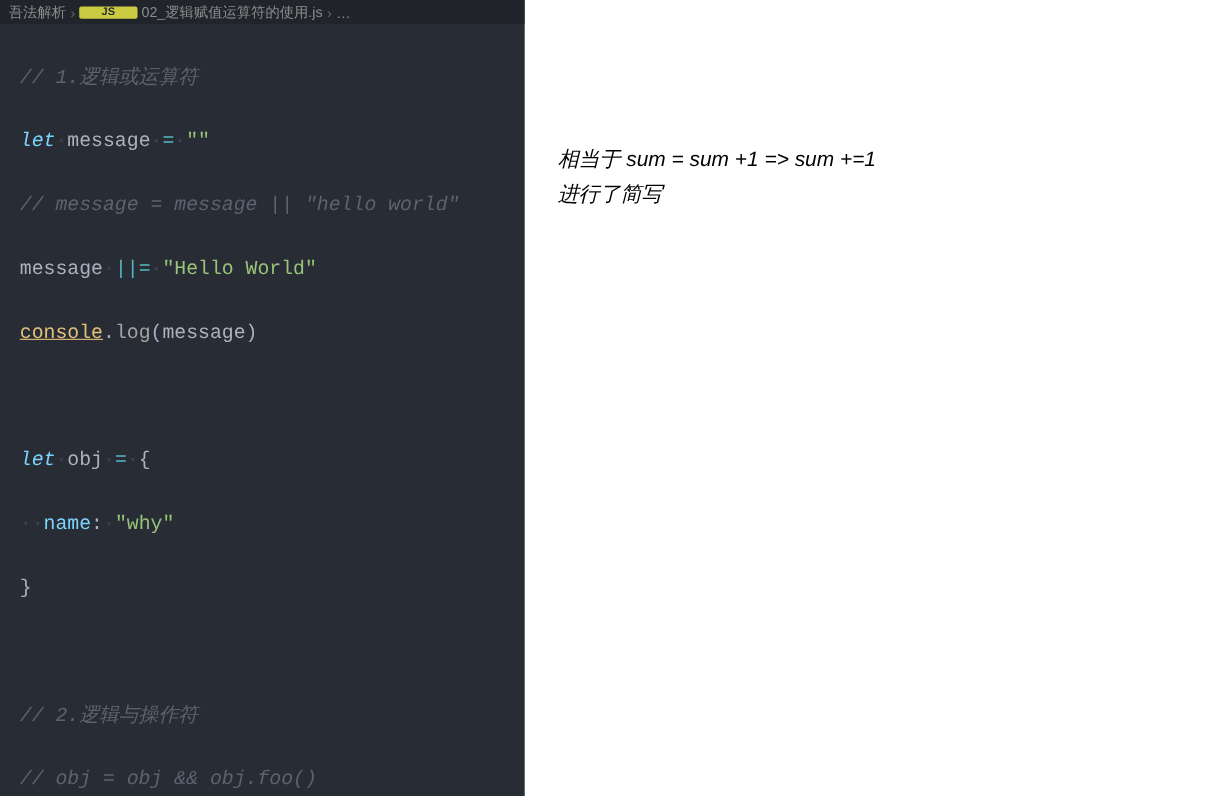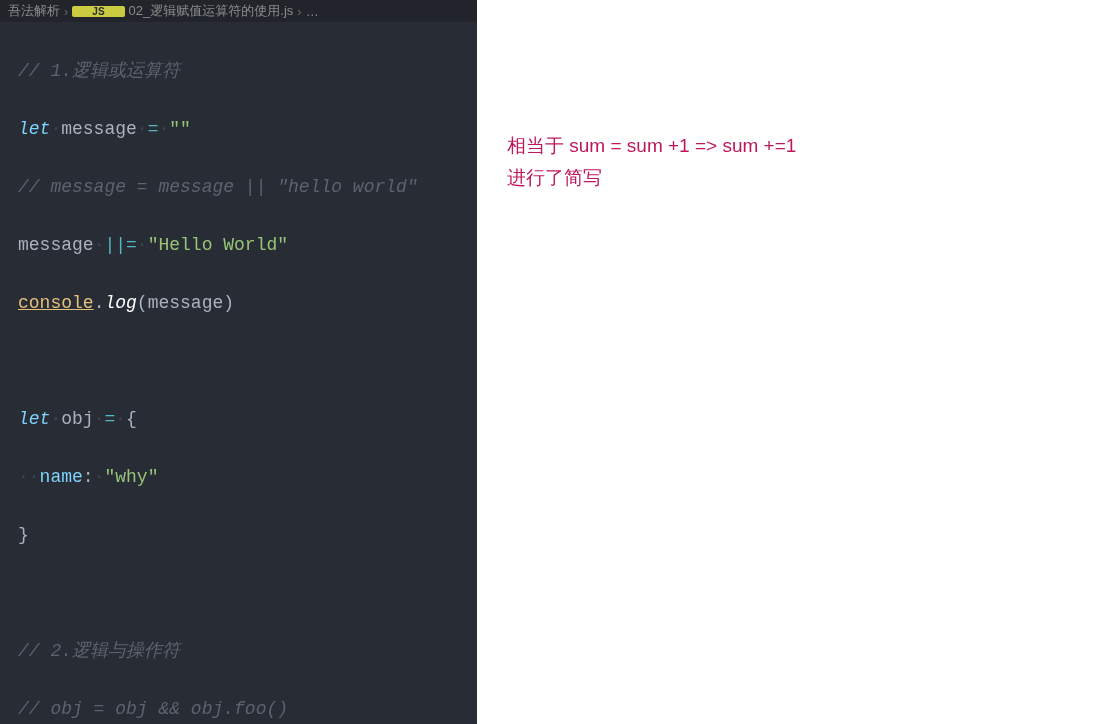--- a/index.html
+++ b/index.html
@@ -46,33 +46,34 @@
       white-space: pre;
     }
     .ln { display: block; }
     .comment { color: #5c6370; font-style: italic; }
     .keyword { color: #7dd3fc; font-style: italic; }
     .ident { color: #abb2bf; }
     .operator { color: #56b6c2; }
     .punct { color: #abb2bf; }
     .string { color: #98c379; }
     .property { color: #7dd3fc; }
-    .func { color: #ffffff; font-style: italic; }
+    .func { color: #a3a3a3; }
     .builtin { color: #e5c07b; text-decoration: underline; }
     .whitespace-dot { color: #3e4451; }
     .annotation-pane {
       flex: 1;
       padding: 130px 0 0 30px;
       background: #ffffff;
     }
     .annotation {
-      color: #be185d;
+      color: #000000;
       font-size: 19px;
       line-height: 32px;
       font-family: "Microsoft YaHei", sans-serif;
+      font-style: italic;
     }
   </style>
 </head>
 <body>
 
 <div class="editor-pane">
   <div class="breadcrumb">
     <span>吾法解析</span>
     <span class="sep">›</span>
     <span class="js-badge">JS</span>

